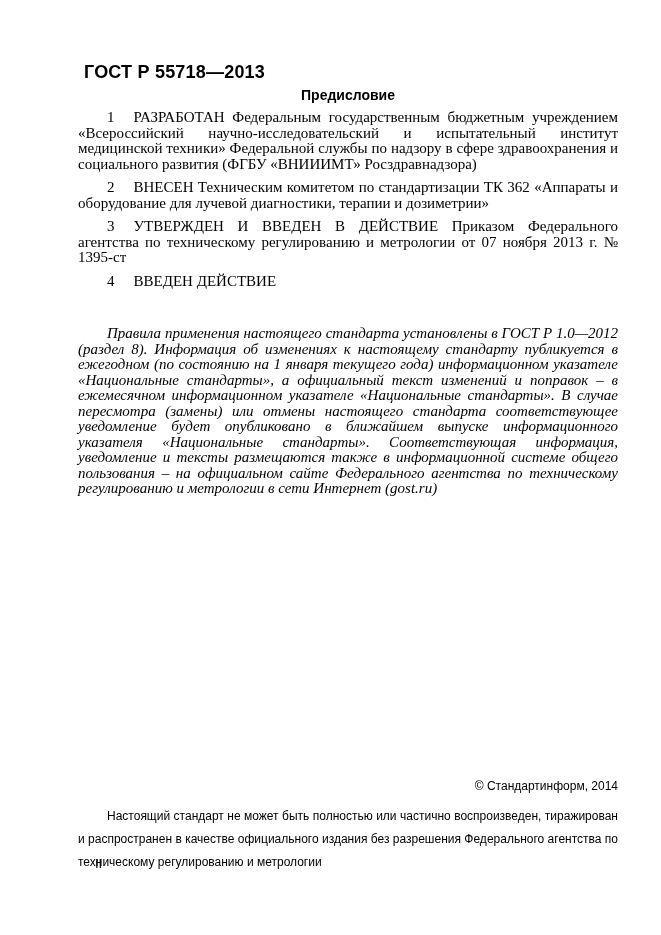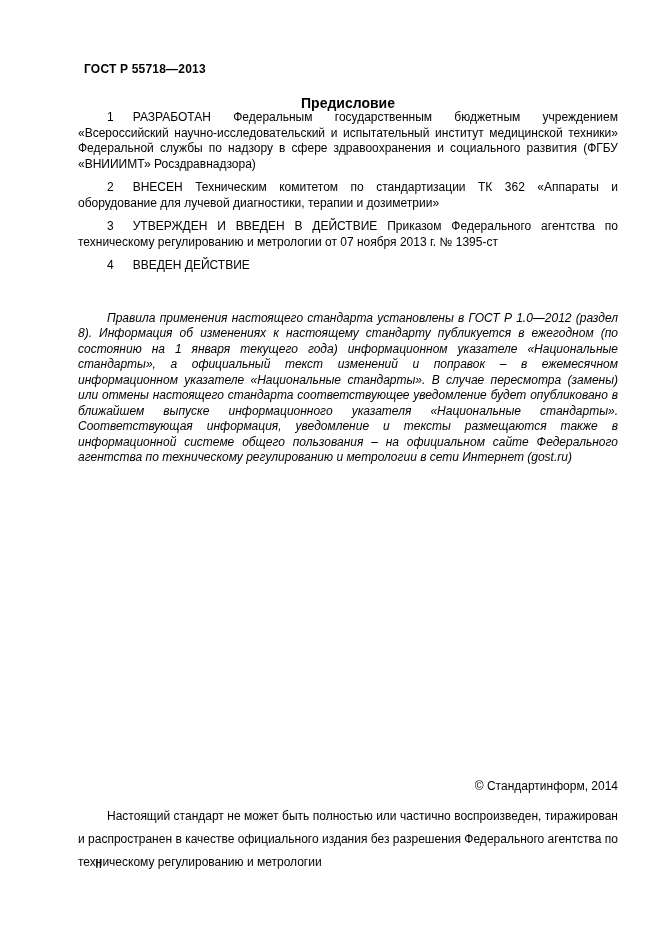--- a/index.html
+++ b/index.html
@@ -13,43 +13,44 @@
     height: 935px;
     background: #ffffff;
     color: #000000;
     font-family: "Liberation Sans", sans-serif;
     overflow: hidden;
   }
   .doc-code {
     position: absolute;
     left: 78px;
     top: 62px;
-    font-size: 12px;
+    font-size: 18px;
     font-weight: bold;
     letter-spacing: 0.2px;
     padding-left: 6px;
   }
   .page-title {
     position: absolute;
     left: 78px;
     right: 43px;
     top: 87px;
-    margin: 8px;
+    margin: 0;
     font-size: 14px;
     font-weight: bold;
     text-align: center;
   }
   .foreword {
     position: absolute;
     left: 78px;
     right: 43px;
     top: 110px;
-    font-size: 12px;
+    font-size: 15px;
     line-height: 15.5px;
     text-align: justify;
+    font-family: Liberation Serif, serif;
   }
   .foreword p {
     margin: 0 0 8px 0;
     text-indent: 29px;
   }
   .foreword .num {
     padding-right: 19px;
   }
   .rules-note {
     margin: 37px 0 0 0 !important;

